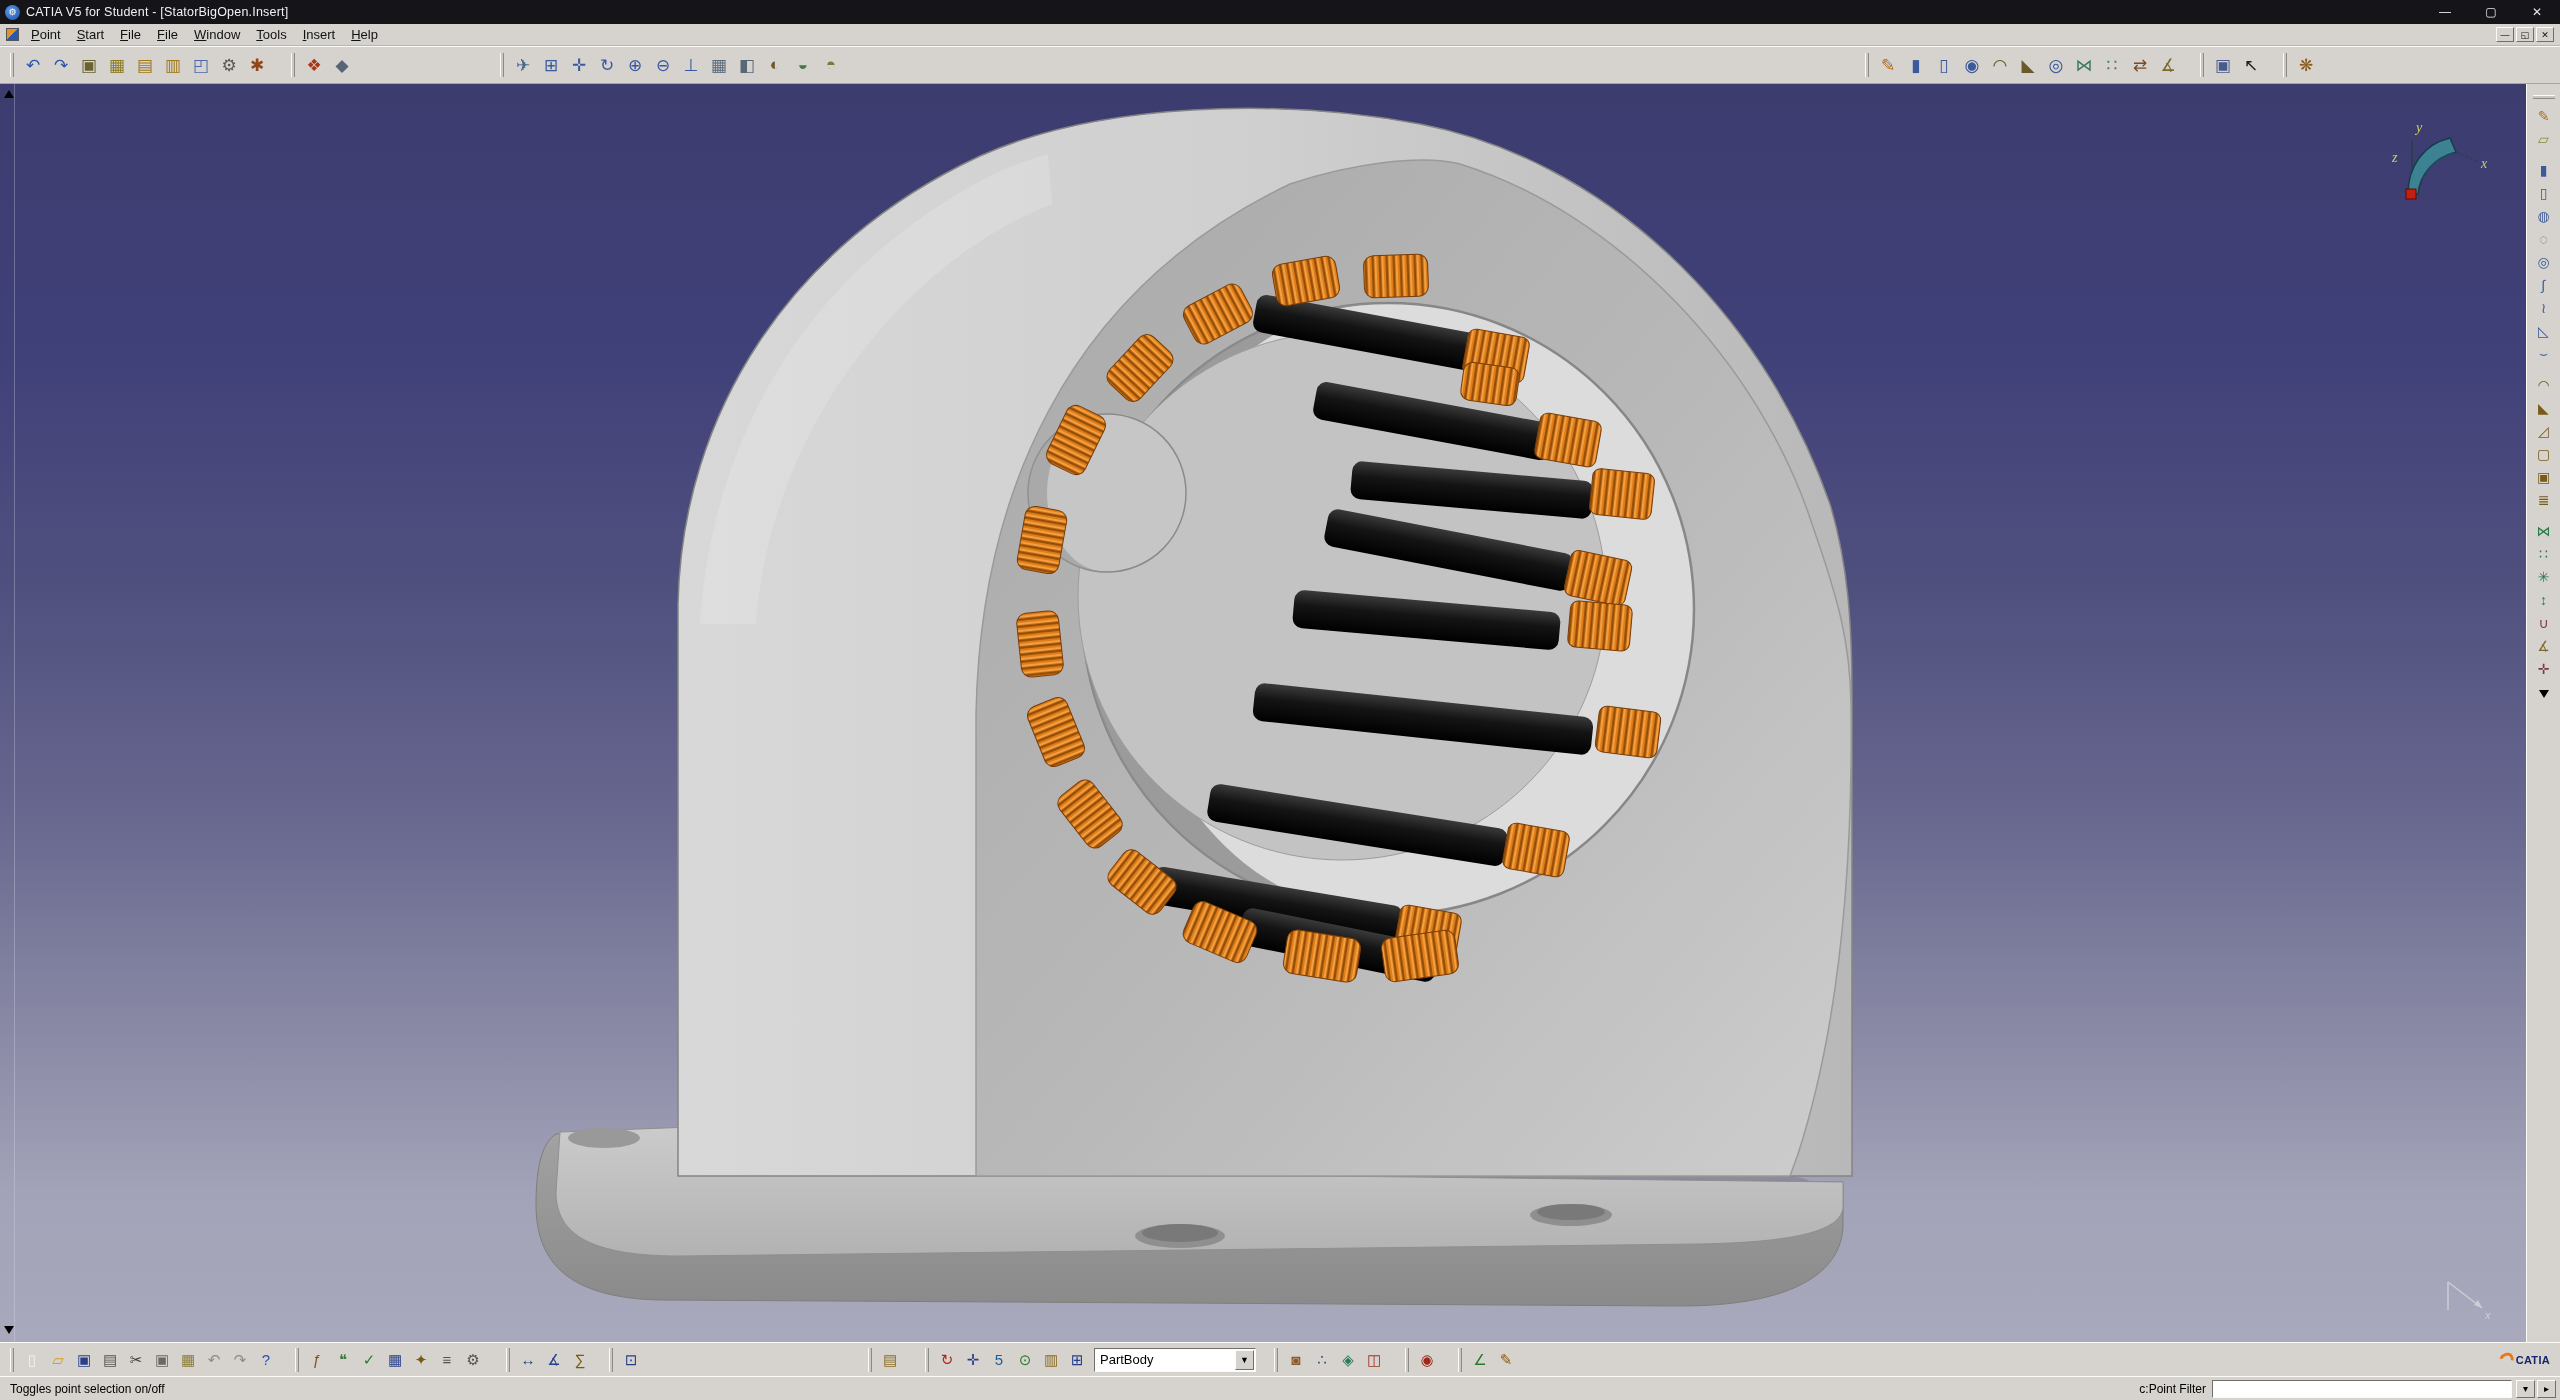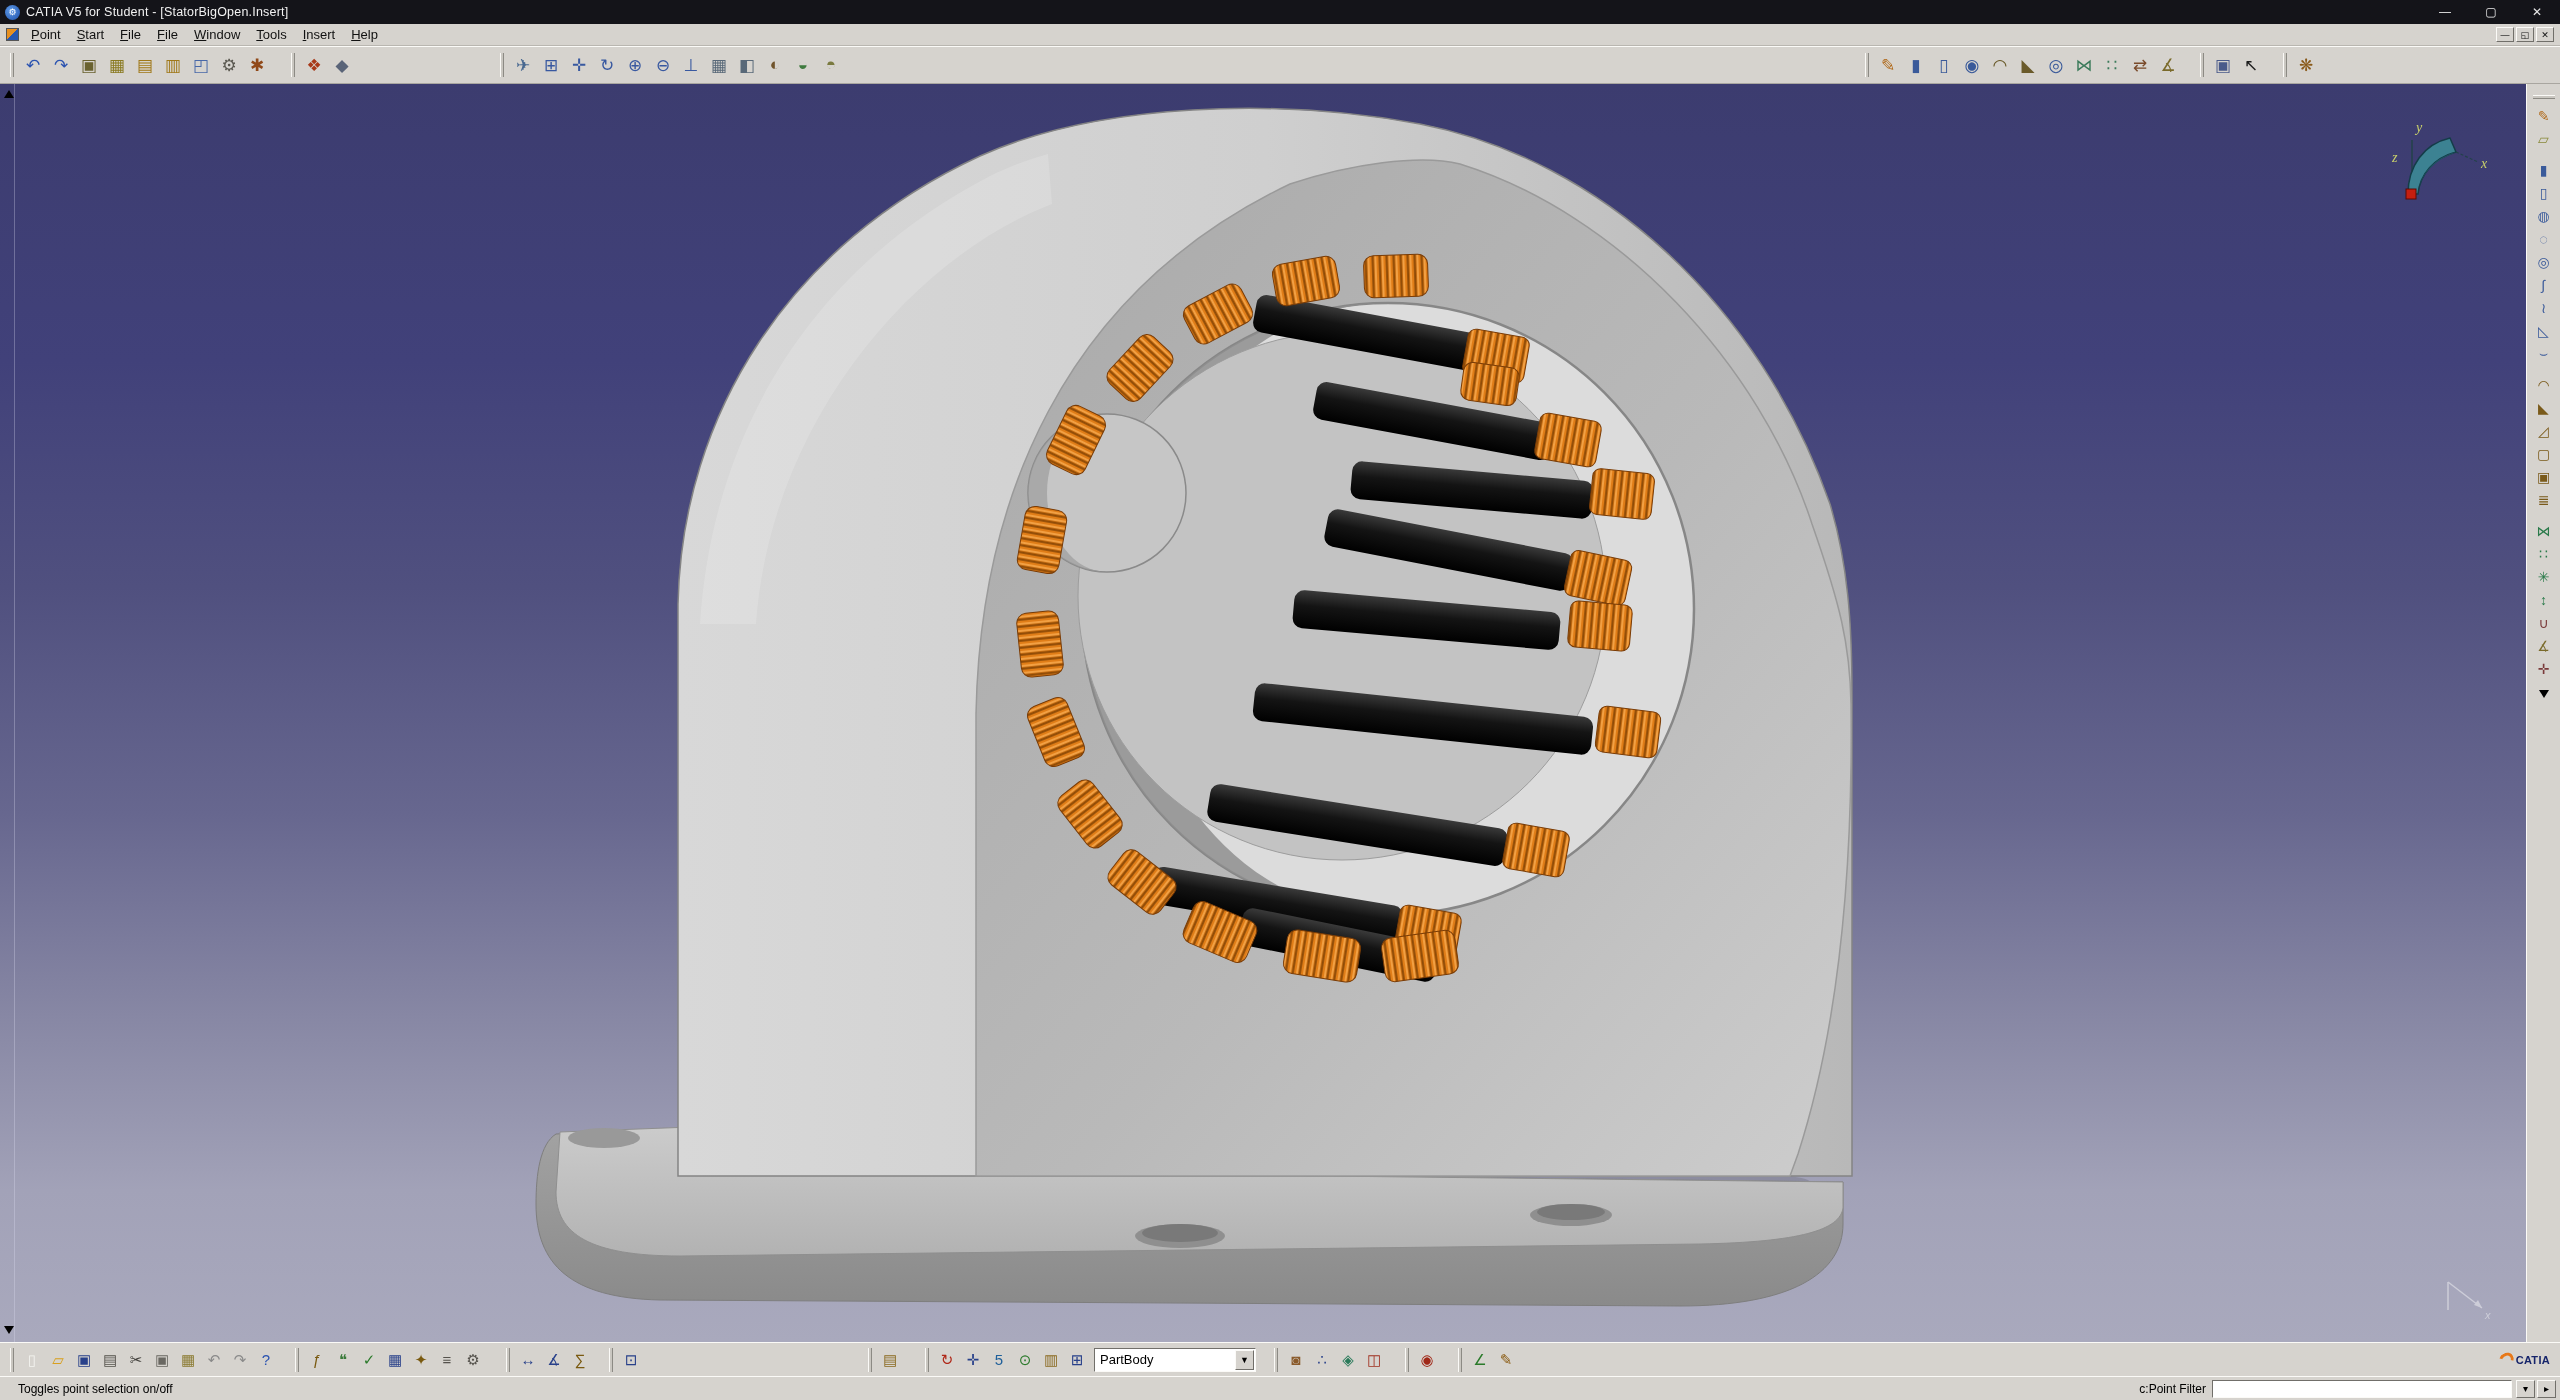--- a/index.html
+++ b/index.html
@@ -72,21 +72,21 @@
 
   
   .brand { display:flex; align-items:center; margin-right:10px; }
   .swoosh { width:15px; height:13px; border:3px solid transparent; border-top:3px solid #e87818;
     border-right:3px solid #e87818; border-radius:50%; transform:rotate(-30deg); margin-right:2px; }
   .brand-text { color:#16246a; font-weight:bold; font-size:11px; letter-spacing:.3px; }
 
   
   .statusbar { height:24px; background:#d6d3ce; border-top:1px solid #fbfaf7;
     display:flex; align-items:center; font-size:12px; color:#000; }
-  .status-msg { padding-left:18px; }
+  .status-msg { padding-left:10px; }
   .power-label { margin-right:6px; }
   .power-input { width:300px; height:18px; font-size:12px; background:#fff; border:1px solid;
     border-color:#716f6a #fbfaf7 #fbfaf7 #716f6a; padding:0 3px; font-family:"Liberation Sans",sans-serif; }
   .sb-btn { width:19px; height:18px; margin-left:2px; font-size:10px; display:flex; align-items:center;
     justify-content:center; background:#d6d3ce; border:1px solid; border-color:#fbfaf7 #716f6a #716f6a #fbfaf7; }
 </style>
 </head>
 <body>
 
 <div class="app">

